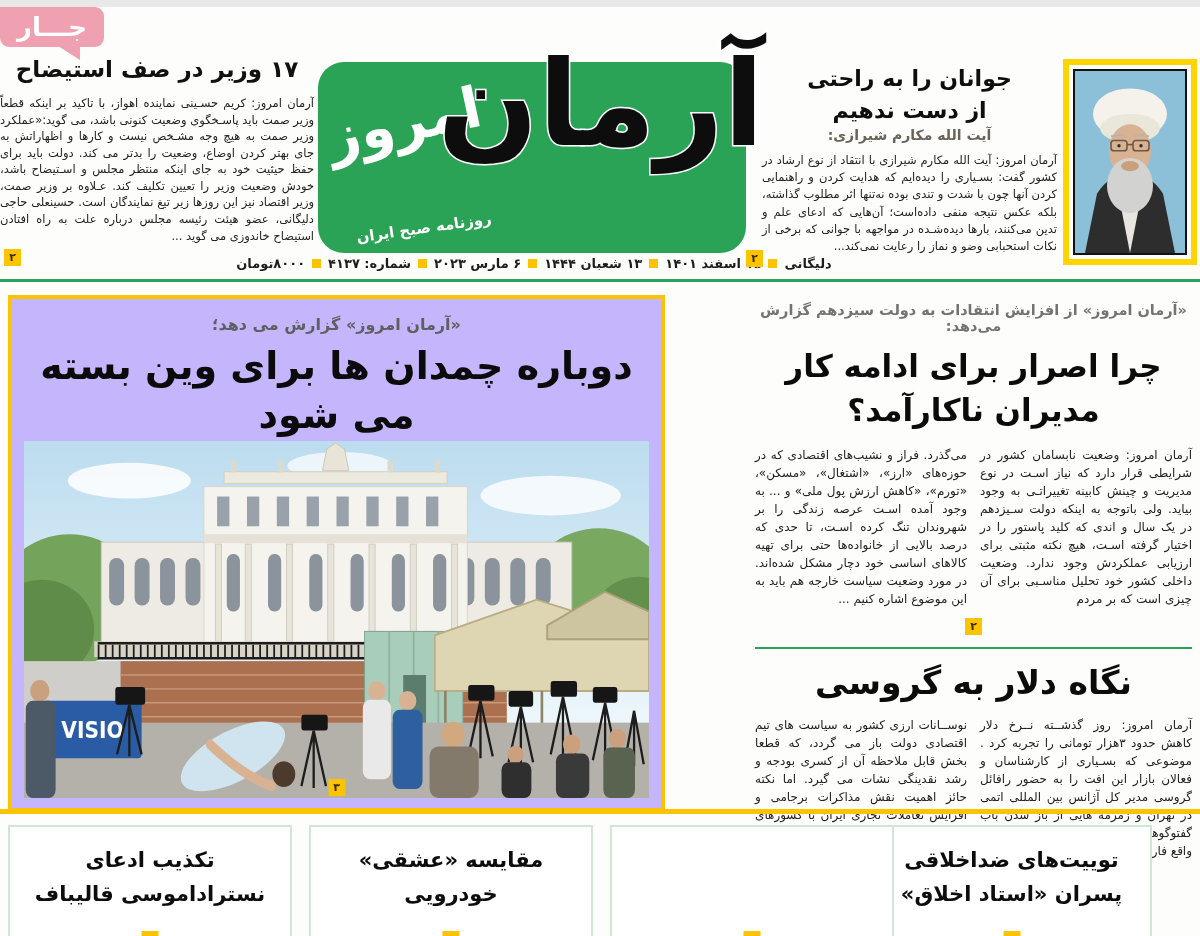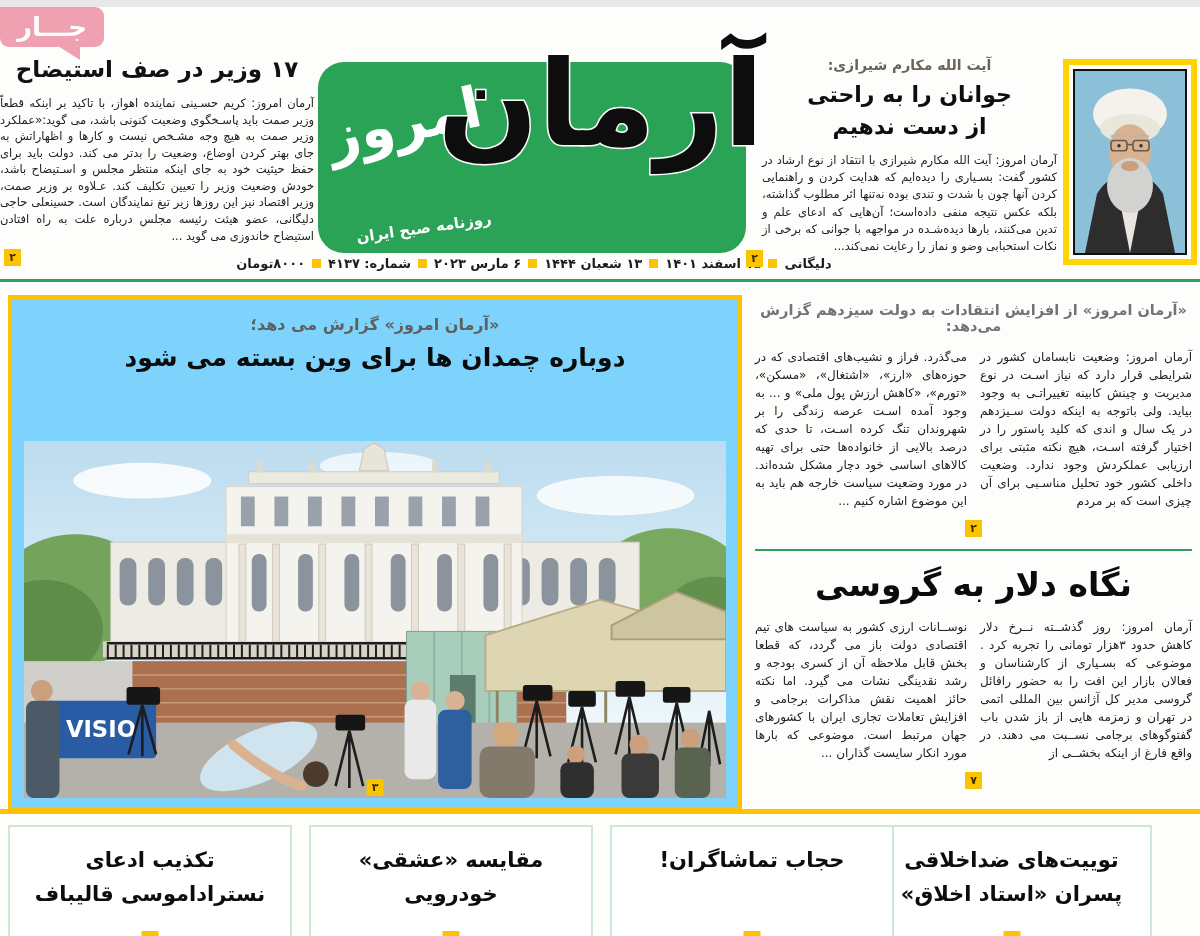--- a/index.html
+++ b/index.html
@@ -65,25 +65,25 @@
     left: auto; right:3px; top:52px; width:134px; height:206px;
     background:#ffd400; padding:6px;
   }
   #portrait-inner { width:100%; height:100%; background:#fff; padding:4px; }
   #portrait-photo { width:100%; height:100%; border:2px solid #111; display:block; }
 
   .hrule-green { left:0; top:272px; width:1200px; height:3px; background:#2da05a; }
 
   
   #lead-box {
-    left:8px; top:288px; width:734px; height:517px;
-    border:4px solid #fcc300; background:#7dd3fc;
+    left:8px; top:288px; width:657px; height:517px;
+    border:4px solid #fcc300; background:#c4b5fd;
   }
   #lead-kicker { margin-top:16px; text-align:center; font-size:16px; font-weight:bold; color:#5f5f5f; }
-  #lead-headline { margin-top:8px; text-align:center; font-size:25px; font-weight:bold; color:#0b0b0b; line-height:1.3; }
+  #lead-headline { margin-top:8px; text-align:center; font-size:38px; font-weight:bold; color:#0b0b0b; line-height:1.3; }
   #lead-photo-wrap { position:absolute; left:12px; right:12px; top:142px; bottom:10px; }
   #lead-photo { width:100%; height:100%; display:block; }
   #lead-photo-badge { position:absolute; left:50%; transform:translateX(-50%); bottom:2px; }
 
   
   #right-col { left:8px; top:288px; width:437px; right:auto; }
   #right-col { left:auto; right:8px; }
 
   #cabinet-kicker { margin-top:7px; text-align:center; font-size:14.5px; font-weight:bold; color:#737373; }
   #cabinet-headline { margin-top:10px; text-align:center; font-size:31px; font-weight:bold; line-height:1.42; color:#0b0b0b; }
@@ -137,25 +137,25 @@
     <span>۱۳ شعبان ۱۴۴۴</span>
     <span class="date-sep"></span>
     <span>۶ مارس ۲۰۲۳</span>
     <span class="date-sep"></span>
     <span>شماره: ۴۱۳۷</span>
     <span class="date-sep"></span>
     <span>۸۰۰۰تومان</span>
   </div>
 
   <div id="makarem-article" class="abs">
-    <div id="makarem-kicker">آیت الله مکارم شیرازی:</div>
     <div id="makarem-headline">
       <div>جوانان را به راحتی</div>
       <div>از دست ندهیم</div>
     </div>
+    <div id="makarem-kicker">آیت الله مکارم شیرازی:</div>
     <div id="makarem-body">آرمان امروز: آیت الله مکارم شیرازی با انتقاد از نوع ارشاد در کشور گفت: بسـیاری را دیده‌ایم که هدایت کردن و راهنمایی کردن آنها چون با شدت و تندی بوده نه‌تنها اثر مطلوب گذاشته، بلکه عکس نتیجه منفی داده‌است؛ آن‌هایی که ادعای علم و تدین می‌کنند، بارها دیده‌شـده در مواجهه با جوانی که برخی از نکات استحبابی وضو و نماز را رعایت نمی‌کند...</div>
   </div>
   <div class="abs page-badge" style="left:441px; top:243px; left:auto; right:437px;">۲</div>
 
   <div id="portrait-frame" class="abs">
     <div id="portrait-inner">
       <svg id="portrait-photo" viewBox="0 0 110 178" preserveAspectRatio="none">
         <rect x="0" y="0" width="110" height="178" fill="#8cc0d8"></rect>
         <path d="M10 178 L22 120 Q35 100 55 100 Q75 100 88 120 L100 178 Z" fill="#2d2d2d"></path>
         <path d="M43 118 L55 178 L67 118 Z" fill="#e9e6df"></path>
@@ -300,20 +300,24 @@
           <circle cx="560" cy="316" r="9" fill="#caa07e"></circle>
             <rect x="544" y="324" width="34" height="36" rx="8" fill="#2f2f2f"></rect>
         </g>
       </svg>
       <div id="lead-photo-badge" class="page-badge">۳</div>
     </div>
   </div>
 
   <div id="right-col" class="abs" style="width:437px;">
     <div id="cabinet-kicker">«آرمان امروز» از افزایش انتقادات به دولت سیزدهم گزارش می‌دهد:</div>
+    <div id="cabinet-headline">
+      <div>چرا اصرار برای ادامه کار</div>
+      <div>مدیران ناکارآمد؟</div>
+    </div>
     <div class="two-col">
       <div class="col">آرمان امروز: وضعیت نابسامان کشور در شرایطی قرار دارد که نیاز اسـت در نوع مدیریت و چینش کابینه تغییراتـی به وجود بیاید. ولی باتوجه به اینکه دولت سـیزدهم در یک سال و اندی که کلید پاستور را در اختیار گرفته اسـت، هیچ نکته مثبتی برای ارزیابی عملکردش وجود ندارد. وضعیت داخلی کشور خود تحلیل مناسـبی برای آن چیزی است که بر مردم</div>
       <div class="col">می‌گذرد. فراز و نشیب‌های اقتصادی که در حوزه‌های «ارز»، «اشتغال»، «مسکن»، «تورم»، «کاهش ارزش پول ملی» و ... به وجود آمده اسـت عرصه زندگی را بر شهروندان تنگ کرده اسـت، تا حدی که درصد بالایی از خانواده‌ها حتی برای تهیه کالاهای اساسی خود دچار مشکل شده‌اند. در مورد وضعیت سیاست خارجه هم باید به این موضوع اشاره کنیم ...</div>
     </div>
     <div class="page-badge badge-center">۲</div>
     <div class="col-rule"></div>
 
     <div id="dollar-headline">نگاه دلار به گروسی</div>
     <div class="two-col">
       <div class="col">آرمان امروز: روز گذشــته نــرخ دلار کاهش حدود ۳هزار تومانی را تجربه کرد . موضوعی که بسـیاری از کارشناسان و فعالان بازار این افت را به حضور رافائل گروسی مدیر کل آژانس بین المللی اتمی در تهران و زمزمه هایی از باز شدن باب گفتوگوهای برجامی نســبت می دهند. در واقع فارغ از اینکه بخشــی از</div>
@@ -323,21 +327,20 @@
   </div>
 
   <div class="abs hrule-gold"></div>
 
   <div id="teaser-4" class="abs teaser">
     <div class="t-line">توییت‌های ضداخلاقی</div>
     <div class="t-line">پسران «استاد اخلاق»</div>
     <div class="page-badge"></div>
   </div>
   <div id="teaser-3" class="abs teaser">
-    <div class="t-line">حجاب تماشاگران!</div>
     <div class="page-badge"></div>
   </div>
   <div id="teaser-2" class="abs teaser">
     <div class="t-line">مقایسه «عشقی»</div>
     <div class="t-line">خودرویی</div>
     <div class="page-badge"></div>
   </div>
   <div id="teaser-1" class="abs teaser">
     <div class="t-line">تکذیب ادعای</div>
     <div class="t-line">نستراداموسی قالیباف</div>

